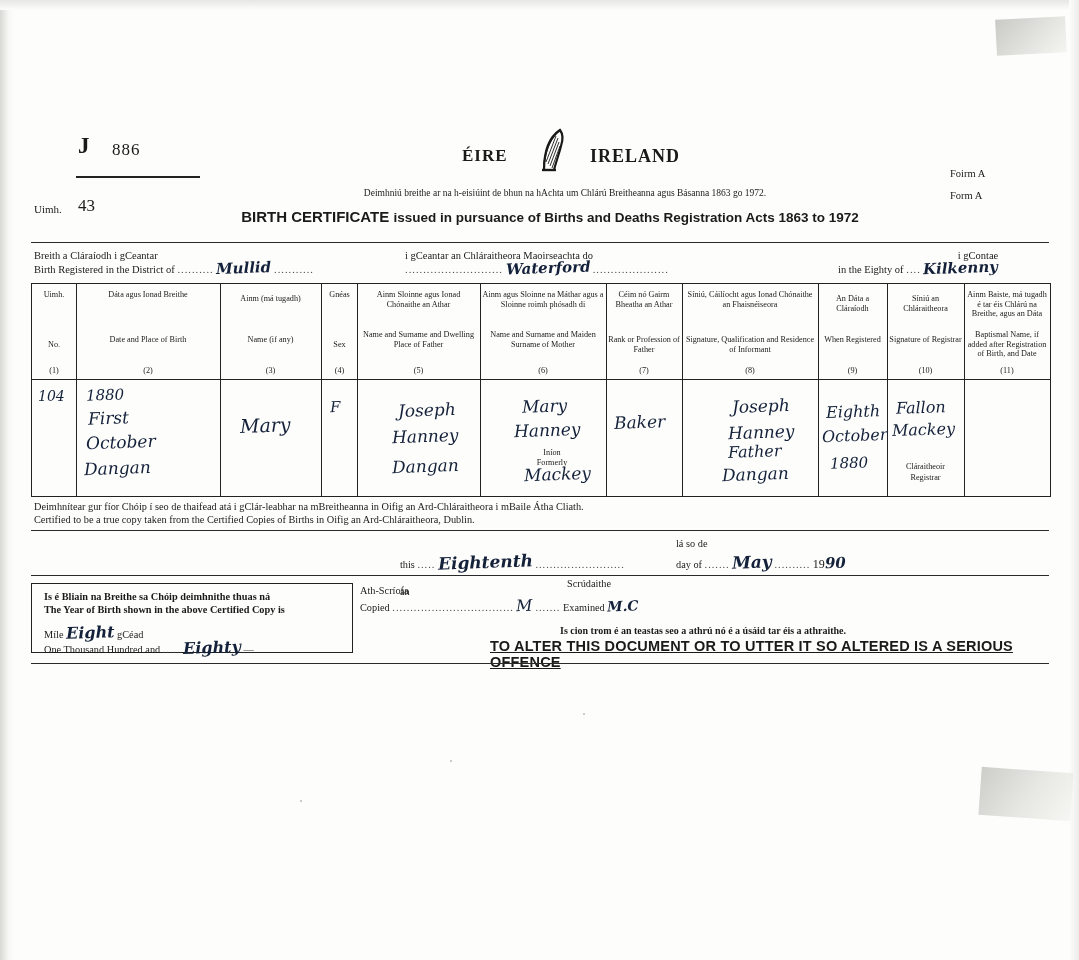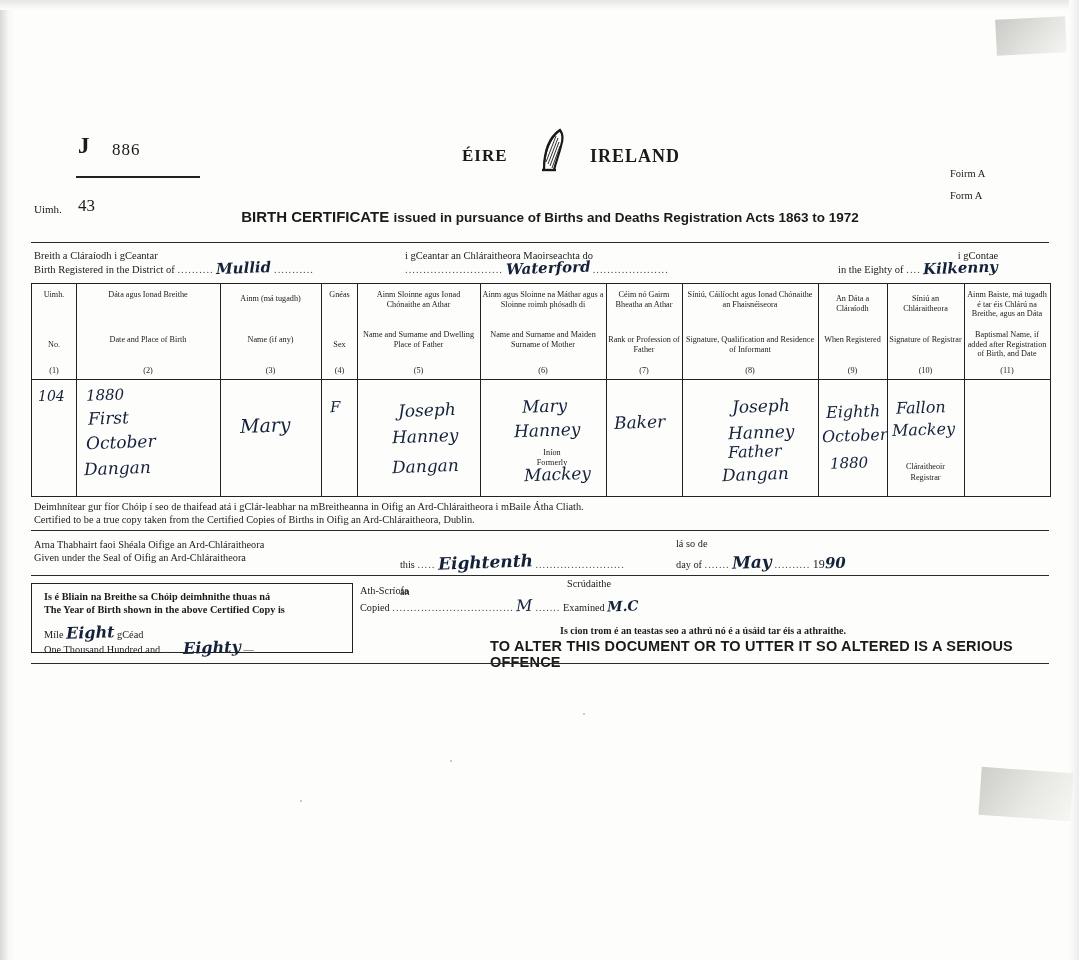--- a/index.html
+++ b/index.html
@@ -87,21 +87,21 @@
   .hr3{left:31px;top:575px;width:1018px;height:1px;}
 
   .yearbox{position:absolute;left:31px;top:583px;width:320px;height:68px;border:1.4px solid #222;}
   .yb1{position:absolute;left:12px;top:6px;font-size:10.3px;line-height:13px;font-weight:bold;}
   .yb2{position:absolute;left:12px;top:42px;font-size:10.3px;line-height:13px;}
 
   .copied{position:absolute;left:360px;top:583px;font-size:10.3px;line-height:15px;}
   .warnline{position:absolute;left:560px;top:625px;font-size:10px;font-weight:bold;
     font-family:"Liberation Serif",serif;}
   .bigwarn{position:absolute;left:490px;top:638px;font-size:14.5px;font-weight:bold;
-    font-family:"Liberation Sans",sans-serif;letter-spacing:.2px;}
+    font-family:"Liberation Sans",sans-serif;letter-spacing:.2px;text-decoration:underline;}
   .hr4{left:31px;top:663px;width:1018px;height:1px;}
 
   .speck{position:absolute;width:2px;height:2px;background:#b9b9b5;border-radius:50%;}
 </style>
 </head>
 <body>
 
 <div class="scan">
   <div class="edge-left"></div>
   <div class="edge-top"></div>
@@ -121,20 +121,21 @@
       <path d="M14 46 C14 30 18 14 30 6 C33 10 33 16 31 22 C29 30 26 38 24 46 Z" fill="none" stroke="#1a1a1a" stroke-width="2.2"></path>
       <path d="M30 6 C22 12 16 24 14 40" fill="none" stroke="#1a1a1a" stroke-width="1.6"></path>
       <line x1="18" y1="40" x2="28" y2="14" stroke="#1a1a1a" stroke-width="0.9"></line>
       <line x1="20" y1="42" x2="29" y2="18" stroke="#1a1a1a" stroke-width="0.9"></line>
       <line x1="16" y1="38" x2="26" y2="12" stroke="#1a1a1a" stroke-width="0.9"></line>
       <line x1="22" y1="44" x2="30" y2="22" stroke="#1a1a1a" stroke-width="0.9"></line>
       <path d="M12 46 H26" stroke="#1a1a1a" stroke-width="2.4"></path>
     </svg>
   </div>
   <div class="ireland">IRELAND</div>
+  <div class="irish-line">Deimhniú breithe ar na h-eisiúint de bhun na hAchta um Chlárú Breitheanna agus Básanna 1863 go 1972.</div>
   <div class="cert-title">
     <span>BIRTH CERTIFICATE</span>
     <span class="small">issued in pursuance of Births and Deaths Registration Acts 1863 to 1972</span>
   </div>
   <div class="foirm">Foirm A</div>
   <div class="form-a">Form  A</div>
 
   <div class="rule hr1"></div>
 
   <div class="reg-line reg1">
@@ -255,24 +256,20 @@
 
     <div class="entry ink" style="left:940px;top:140px;font-size:16px"></div>
   </div>
 
   <div class="cert1">
     <div>Deimhnítear gur fíor Chóip í seo de thaifead atá i gClár-leabhar na mBreitheanna in Oifig an Ard-Chláraitheora i mBaile Átha Cliath.</div>
     <div>Certified to be a true copy taken from the Certified Copies of Births in Oifig an Ard-Chláraitheora, Dublin.</div>
   </div>
   <div class="rule hr2"></div>
 
-  <div class="given">
-    <div>Arna Thabhairt faoi Shéala Oifige an Ard-Chláraitheora</div>
-    <div>Given under the Seal of Oifig an Ard-Chláraitheora</div>
-  </div>
   <div class="given-an">an</div>
   <div class="given-this">
     <span>this</span>
     <span class="dots">.....</span>
     <span class="ink ink-b" style="font-size:17px">Eightenth</span>
     <span class="dots">.........................</span>
   </div>
   <div class="given-la">lá so de</div>
   <div class="given-day">
     <span>day of</span>

